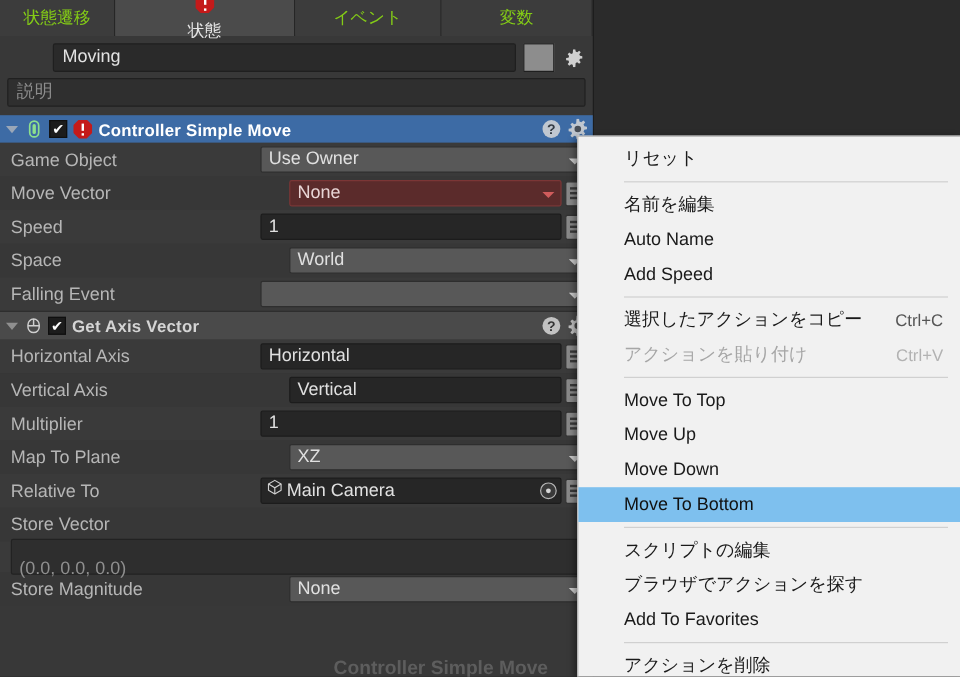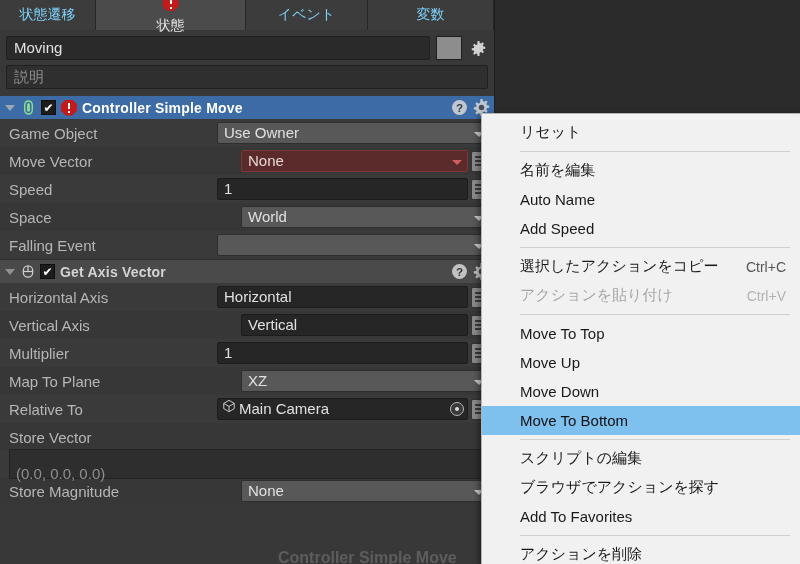--- a/index.html
+++ b/index.html
@@ -24,21 +24,21 @@
     display: flex; height: 30px;
     background: #3c3c3c;
     border-bottom: 1px solid #232323;
   }
   .tab {
     flex: 0 0 auto;
     display: flex; align-items: center; justify-content: center;
     gap: 6px;
     height: 30px;
     padding: 0 14px;
-    color: #7dd3fc;
+    color: #84cc16;
     font-size: 14px;
     background: #3c3c3c;
     border-right: 1px solid #262626;
     cursor: default;
     white-space: nowrap;
   }
   .tab.w1 { width: 96px; }
   .tab.w2 { width: 150px; }
   .tab.w3 { width: 122px; }
   .tab.w4 { width: 126px; }
@@ -73,21 +73,21 @@
   .textfield {
     flex: 1 1 auto;
     height: 24px;
     background: #2a2a2a;
     border: 1px solid #1f1f1f;
     border-radius: 2px;
     color: #e2e2e2;
     font-size: 15px;
     line-height: 22px;
     padding: 0 7px;
-    overflow: hidden; white-space: nowrap;
+    overflow: hidden; white-space: nowrap; margin-left: 38px;
   }
   .colorswatch {
     width: 26px; height: 24px;
     background: #8d8d8d;
     border: 1px solid #1f1f1f;
     flex: 0 0 auto;
   }
   .gear {
     width: 20px; height: 22px;
     flex: 0 0 auto;

